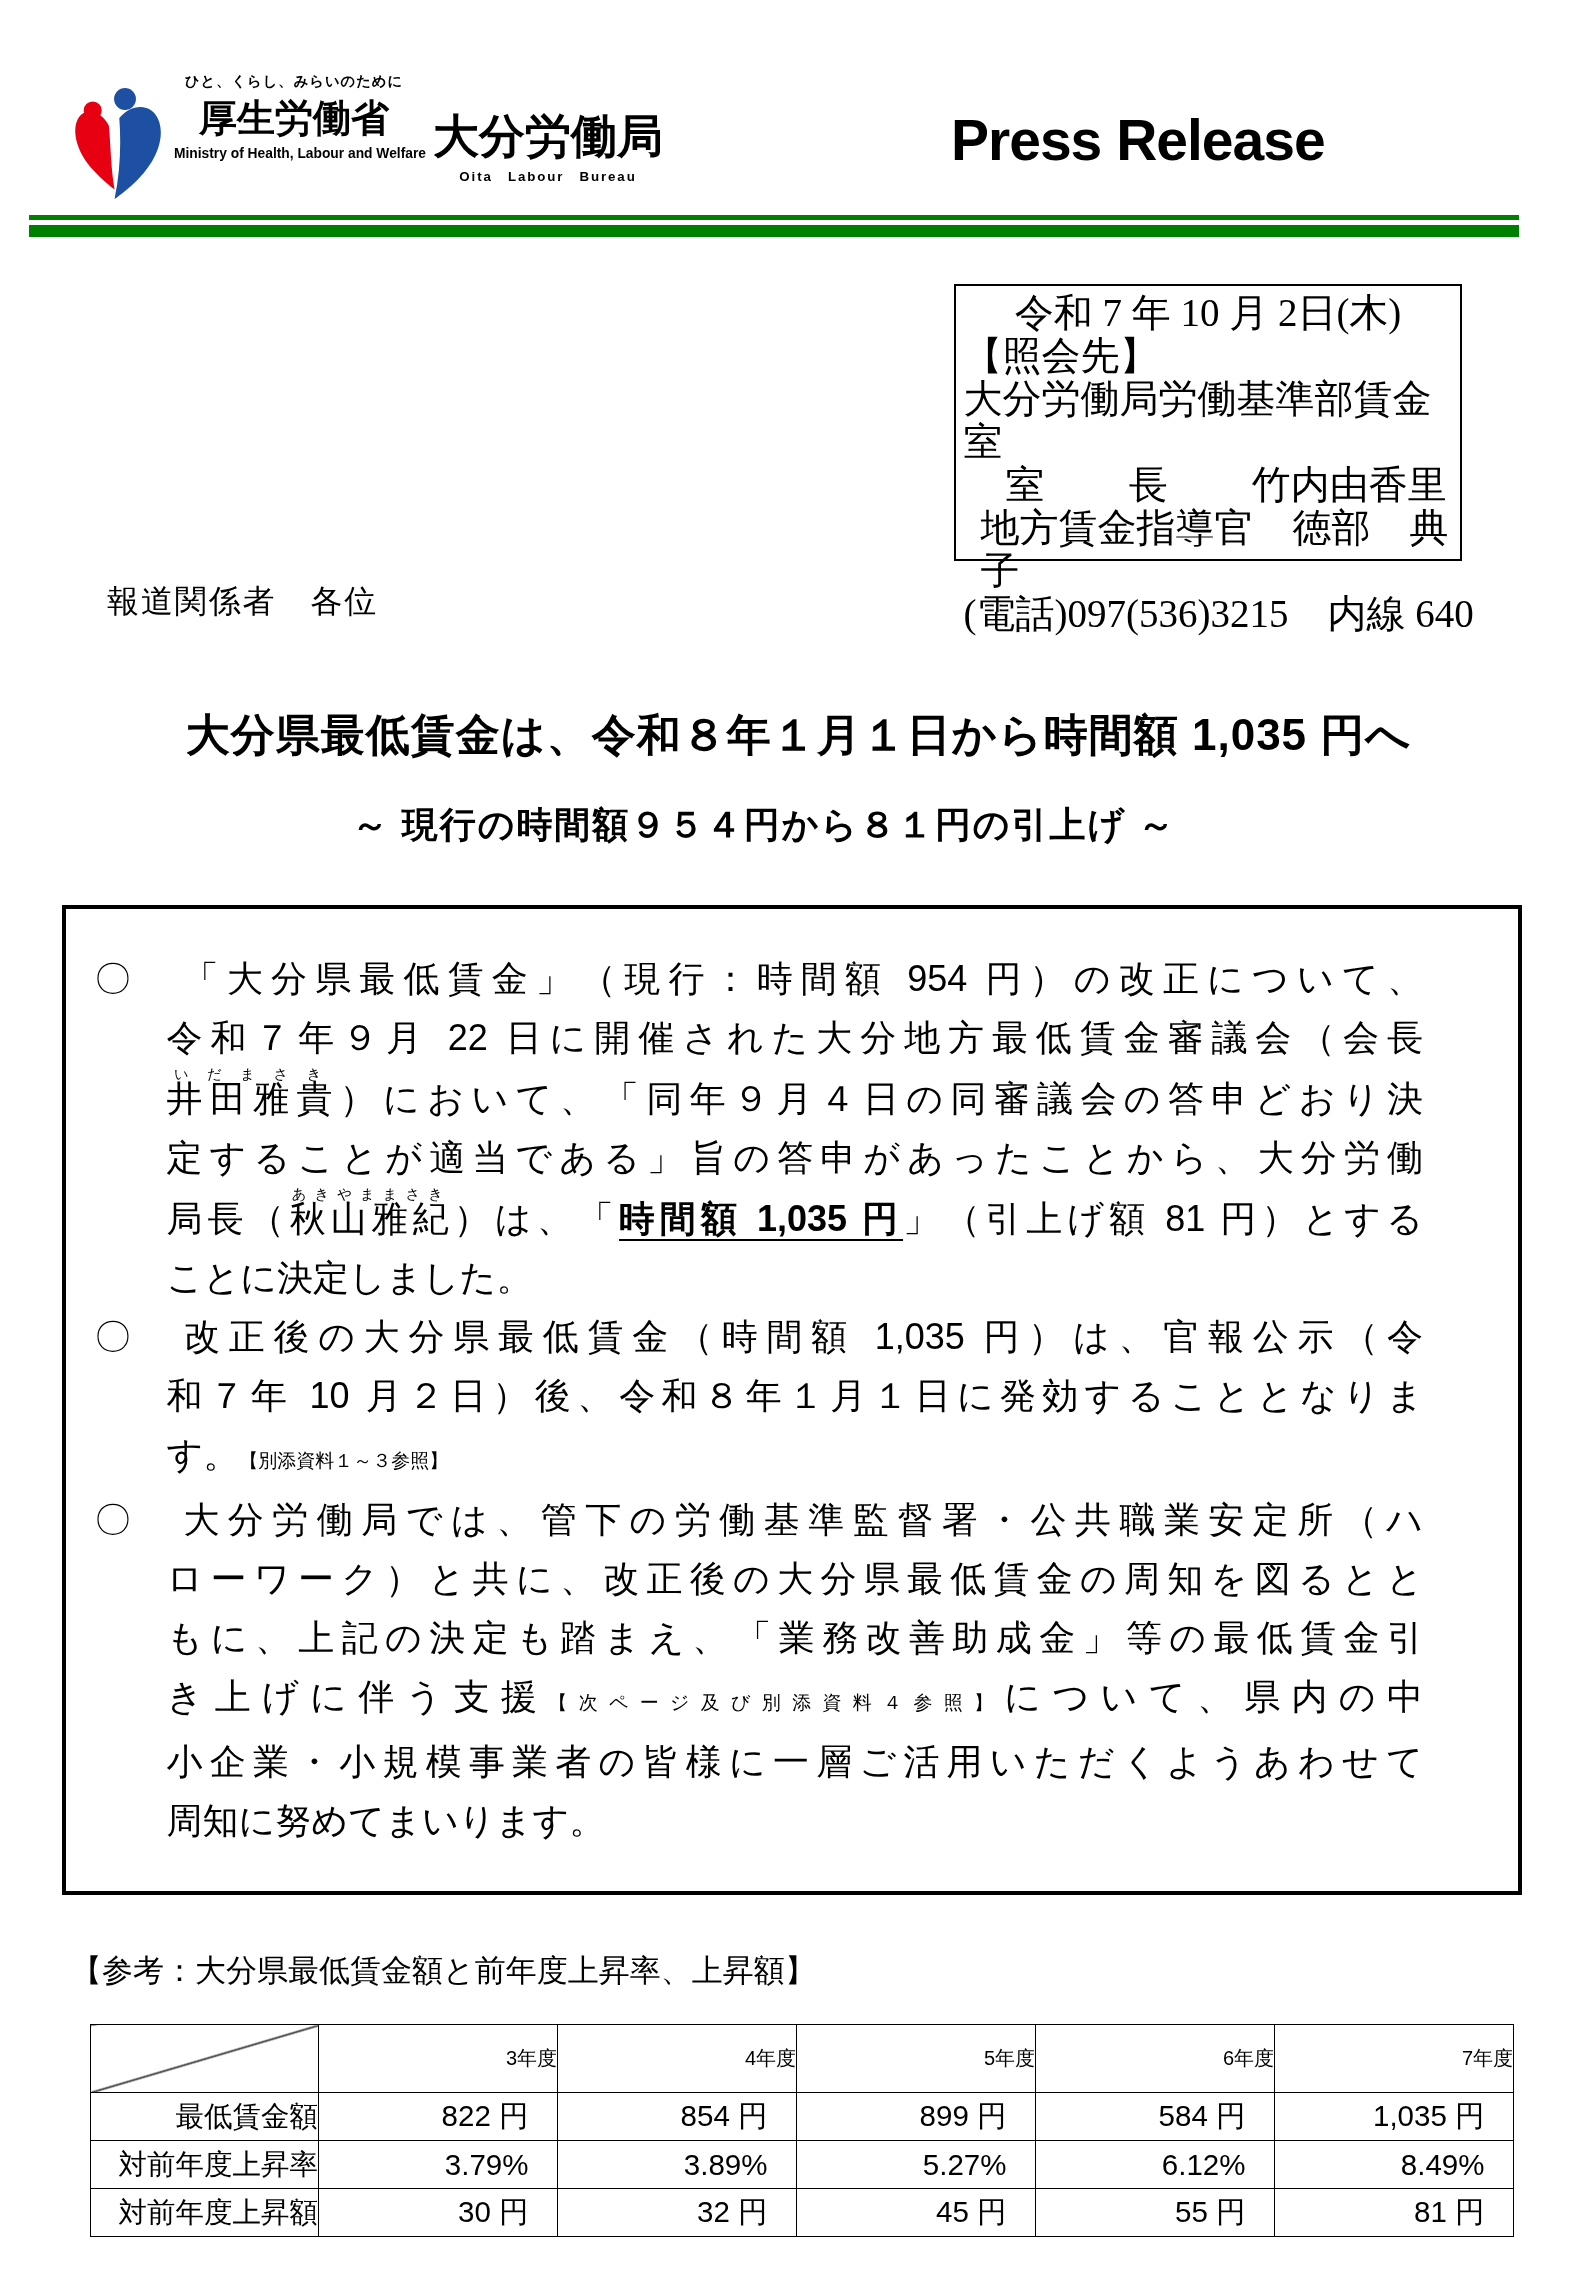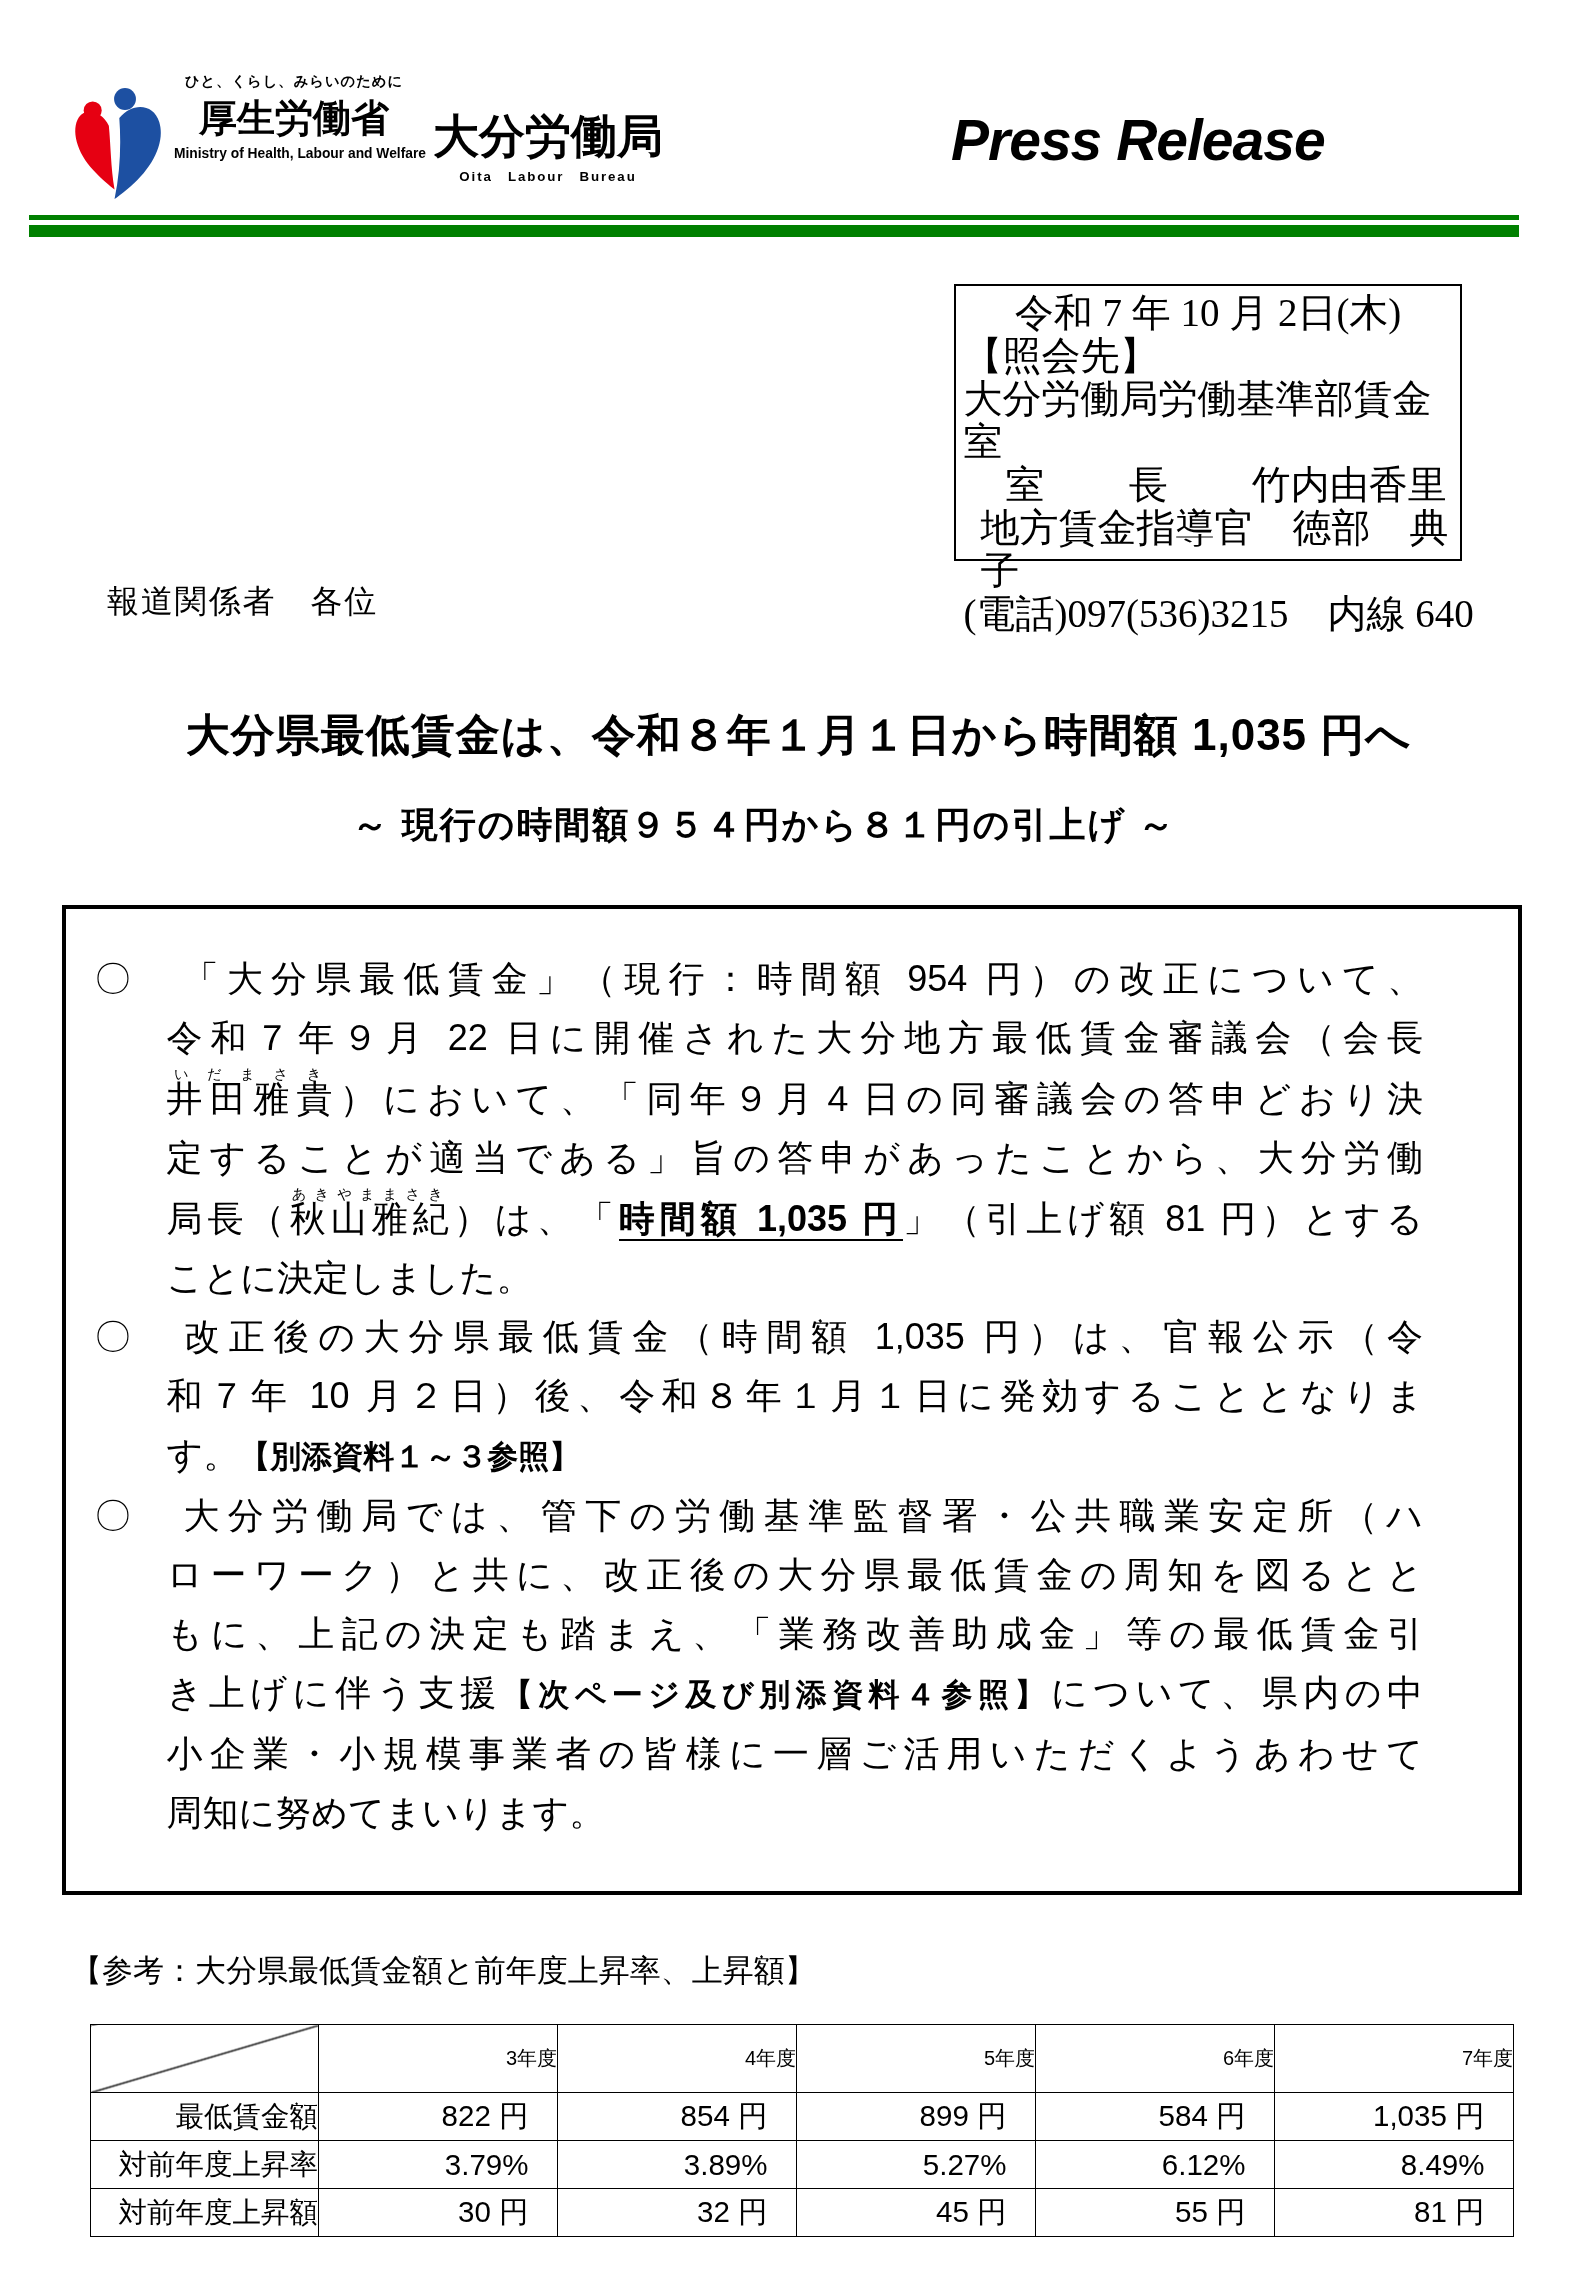--- a/index.html
+++ b/index.html
@@ -10,21 +10,21 @@
   }
   
   .logo-mark { position:absolute; left:67px; top:76px; }
   .ministry-text { position:absolute; left:174px; top:72px; width:240px; text-align:center; }
   .tagline { font-size:14.3px; font-weight:700; letter-spacing:1px; }
   .ministry-name { font-size:38px; font-weight:700; line-height:51px; margin-top:1.9px; white-space:nowrap; }
   .ministry-en { font-size:13.8px; font-weight:700; white-space:nowrap; margin-top:1.9px; }
   .bureau-block { position:absolute; left:433px; top:112px; text-align:center; }
   .bureau-name { font-size:46px; font-weight:600; line-height:49px; white-space:nowrap; }
   .bureau-en { font-size:13.3px; font-weight:700; letter-spacing:1.9px; word-spacing:9.5px; margin-top:7.6px; white-space:nowrap; }
-  .press-release { position:absolute; left:951px; top:107px; font-size:57px; font-weight:700; letter-spacing:-1px; white-space:nowrap;font-style:italic; }
+  .press-release { position:absolute; left:951px; top:107px; font-size:57px; font-weight:700; letter-spacing:-1px; white-space:nowrap; }
   .green-lines { position:absolute; left:28.5px; top:215px; width:1490px; }
   .green-thin  { height:4.8px;  background:#008000; }
   .green-gap   { height:5.7px;  background:#fff; }
   .green-thick { height:11.4px; background:#008000; }
   
   .contact-box {
     position:absolute; left:954px; top:284px; width:508px; height:277px;
     border:2.9px solid #000; padding:4.8px 7.6px;
     font-family:"Liberation Serif", serif; font-size:39px; line-height:43px;
   }
@@ -37,21 +37,21 @@
   .main-title { position:absolute; left:0; top:706px; width:1597px; text-align:center; font-size:44px; font-weight:700; letter-spacing:1px; white-space:nowrap; }
   .sub-title  { position:absolute; left:0; top:801px; width:1528px; text-align:center; font-size:36px; font-weight:700; letter-spacing:1.9px; white-space:nowrap; }
   
   .body-box {
     position:absolute; left:62px; top:905px; width:1460px; height:990px;
     border:4.8px solid #000; padding:40px 95px 0 28.5px;
   }
   .bline { font-size:36px; line-height:59px; padding-left:72px; white-space:nowrap; }
   .bline.b0 { padding-left:0; }
   .bline.j { white-space:normal; text-align:justify; text-align-last:justify; }
-  .note { font-size:31px; font-weight:700; }
+  .note { font-size:19px; font-weight:400; }
   .boldu { font-weight:700; border-bottom:2.9px solid #000; }
   ruby { ruby-align:space-around; }
   rt { font-size:14.3px; font-weight:400; letter-spacing:3.8px; }
   
   .ref-heading { position:absolute; left:71px; top:1950px; font-size:31px; font-weight:500; }
   .ref-table-wrap { position:absolute; left:90px; top:2024px; }
   table.ref { border-collapse:collapse; table-layout:fixed; width:1422px; }
   table.ref th, table.ref td { border:1.9px solid #000; vertical-align:middle; }
   th.diag {
     background:linear-gradient(to bottom right, transparent calc(50% - 1.4px), #000 50%, transparent calc(50% + 1.4px));

